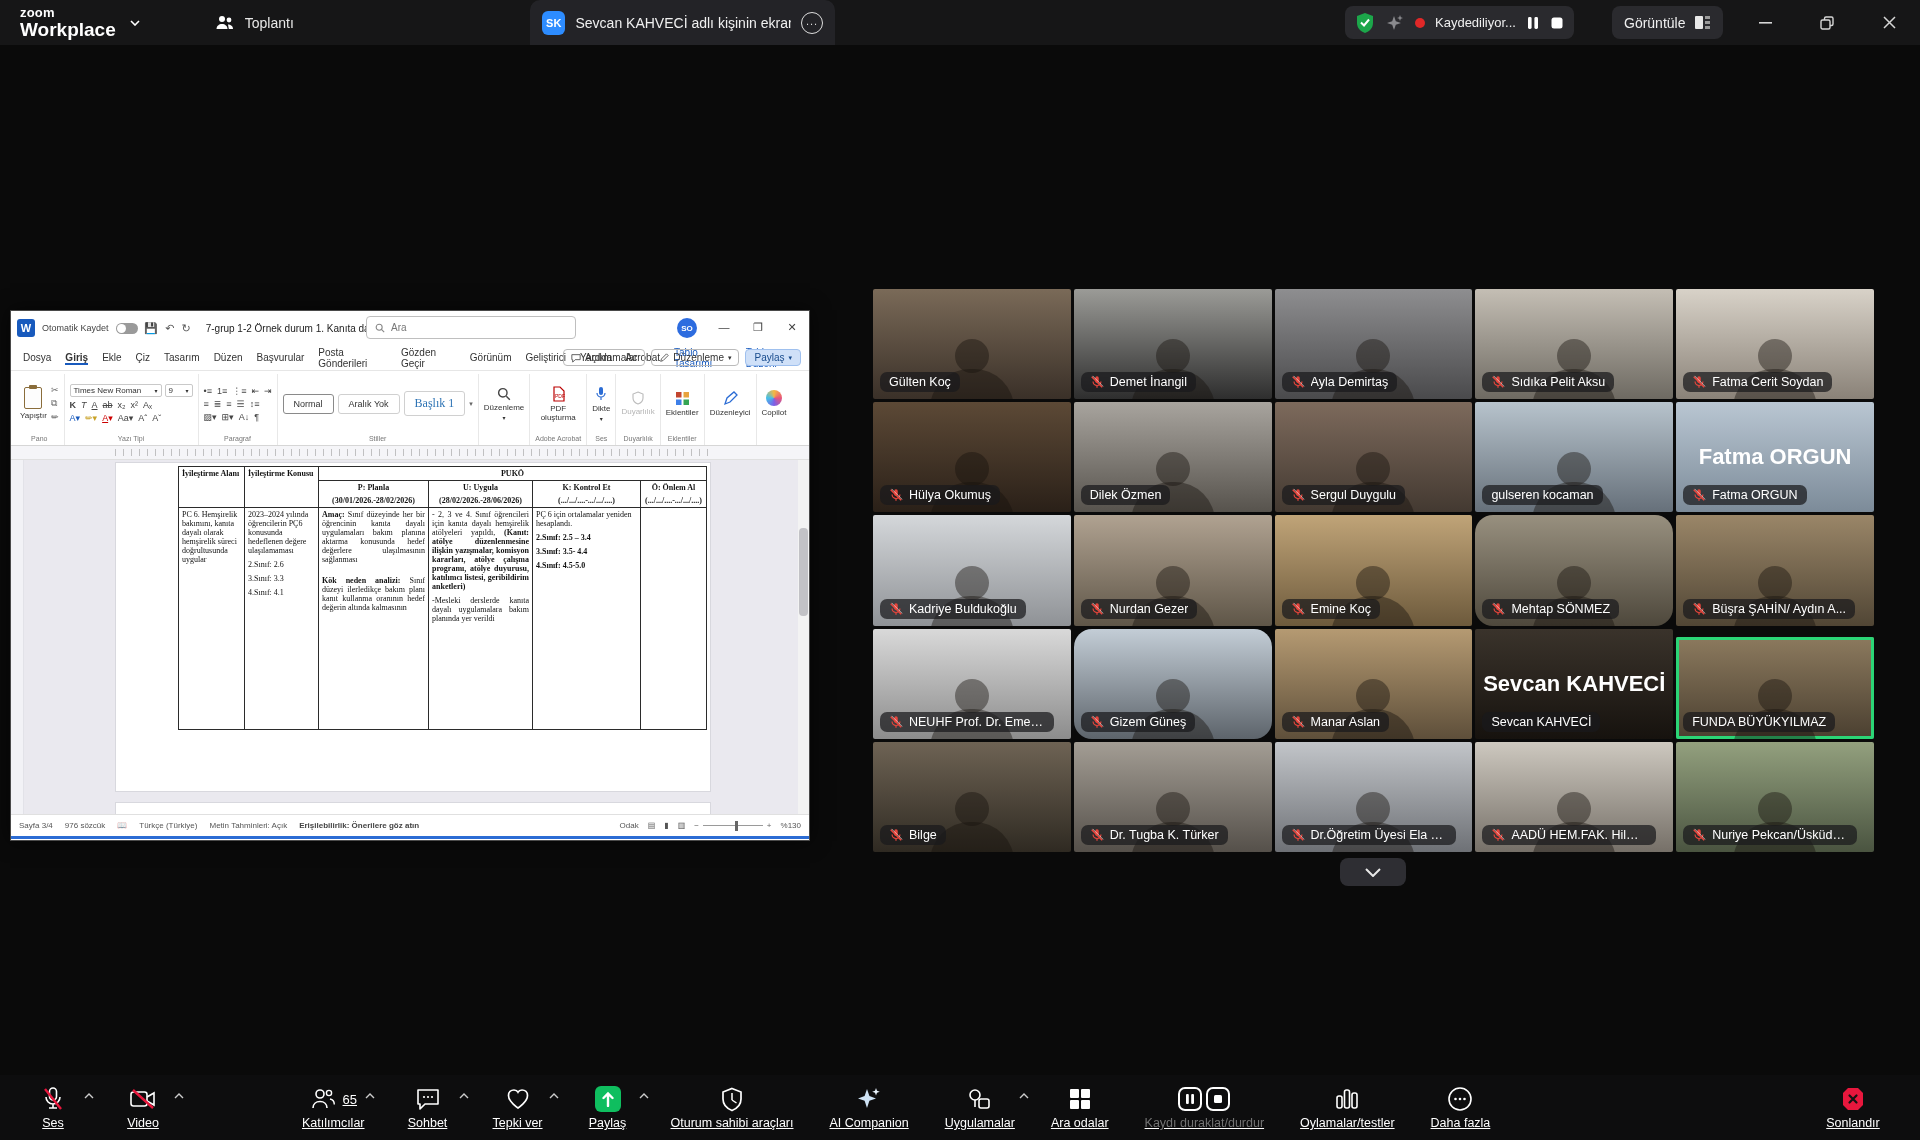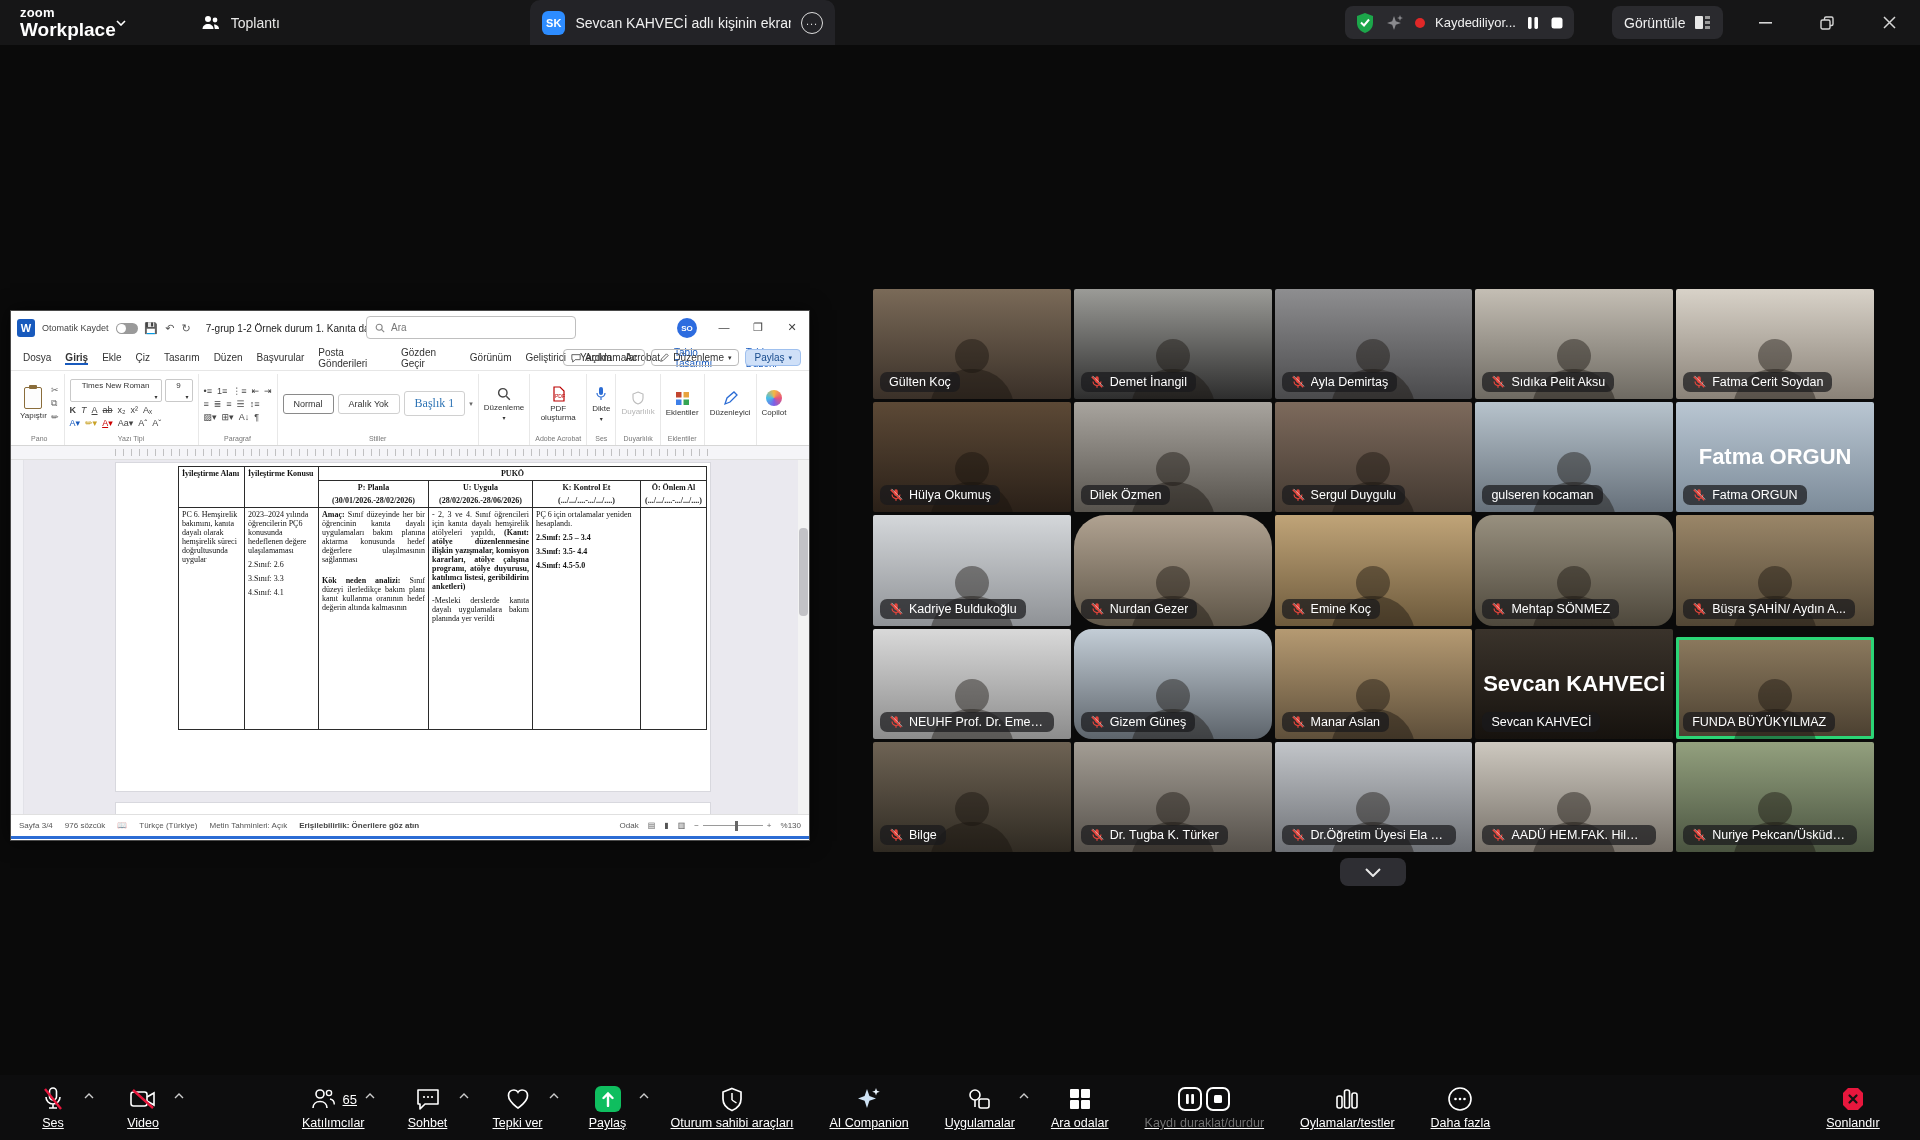--- a/index.html
+++ b/index.html
@@ -2,21 +2,21 @@
 <html style="--record-red: #e02828; --share-green: #0fbe5f; --end-red: #e8173d; --active-border: #2bd576; --shield-green: #1ca64a; --tab-blue: #2d8cff;"><head>
 <meta charset="utf-8">
 <style>
   * { margin:0; padding:0; box-sizing:border-box; }
   html,body { width:1920px; height:1140px; overflow:hidden; background:#0a0a0a;
               font-family:"Liberation Sans", sans-serif; }
 
   
   .topbar { position:absolute; left:0; top:0; width:1920px; height:45px; background:#161617;
             display:flex; align-items:center; color:#fff; }
-  .logo { display:flex; align-items:center; margin-left:20px; }
+  .logo { display:flex; align-items:center; gap:14px; margin-left:20px; }
   .logo-text { line-height:1; }
   .logo-text .l1 { font-size:13px; font-weight:bold; letter-spacing:.2px; }
   .logo-text .l2 { font-size:19px; font-weight:bold; margin-top:1px; }
   .chev-down { width:10px; height:6px; }
   .top-tab-meeting { display:flex; align-items:center; gap:10px; margin-left:75px; font-size:14px; color:#e8e8e8; }
   .share-tab { position:absolute; left:530px; top:0; height:45px; width:305px; background:#232327;
                border-radius:10px 10px 0 0; display:flex; align-items:center; gap:10px; padding:0 12px; }
   .sk-avatar { width:24px; height:24px; border-radius:6px; background:var(--tab-blue,#2d8cff);
                color:#fff; font-size:11px; font-weight:bold; display:flex; align-items:center; justify-content:center; }
   .share-tab .label { font-size:14px; color:#f0f0f0; white-space:nowrap; overflow:hidden; }
@@ -60,21 +60,21 @@
               display:flex; align-items:stretch; padding:3px 4px 0 4px; }
   .rb-group { display:flex; flex-direction:column; align-items:center; padding:0 5px; position:relative; }
   .rb-group + .rb-group { border-left:1px solid #e8e8e8; }
   .rb-body { flex:1; display:flex; align-items:center; gap:4px; }
   .rb-label { font-size:7px; color:#777; padding:2px 0 3px; }
   .rb-paste { display:flex; flex-direction:column; align-items:center; font-size:8px; color:#333; gap:2px; }
   .rb-clipboard { width:18px; height:22px; border:1.5px solid #8a6d3b; border-radius:2px; background:#fdfdfd; position:relative; }
   .rb-clipboard::before { content:""; position:absolute; left:4px; top:-3px; width:8px; height:4px; background:#8a6d3b; border-radius:1px; }
   .rb-minis { display:flex; flex-direction:column; gap:3px; color:#666; font-size:9px; }
   .rb-fontrow { display:flex; gap:3px; }
-  .rb-select { border:1px solid #c9c9c9; border-radius:2px; font-size:8px; color:#333; padding:1px 3px; display:flex; align-items:center; gap:3px; background:#fff;flex-direction:column; }
+  .rb-select { border:1px solid #c9c9c9; border-radius:2px; font-size:8px; color:#333; padding:1px 3px; display:flex; align-items:center; gap:3px; background:#fff; }
   .rb-glyphs { display:flex; gap:5px; font-size:9px; color:#444; align-items:center; }
   .rb-col { display:flex; flex-direction:column; gap:3px; }
   .rb-styles { display:flex; gap:4px; align-items:center; }
   .style-card { border:1px solid #d0d0d0; border-radius:3px; padding:4px 10px; font-size:9px; color:#333; background:#fff; text-align:center; }
   .style-card.selected { border:1.5px solid #8a8a8a; }
   .style-card.h1 { color:#2e74b5; font-family:"Liberation Serif", serif; font-size:12px; }
   .rb-stack { display:flex; flex-direction:column; align-items:center; gap:2px; font-size:8px; color:#333; }
   .rb-stack.dim { color:#b5b5b5; }
   .copilot-ico { width:16px; height:16px; border-radius:50%; background:conic-gradient(#f5b942,#e8557a,#7a5fe8,#44c0e8,#f5b942); }
   .w-ruler { height:14px; background:#f5f5f8; border-bottom:1px solid #e0e0e0; position:relative; }
@@ -722,21 +722,21 @@
         <svg class="mic-off" viewBox="0 0 16 16">
           <rect x="6" y="1.5" width="4" height="7.5" rx="2" fill="#e8453c"></rect>
           <path d="M3.5 7.5a4.5 4.5 0 0 0 9 0M8 12v2.5" fill="none" stroke="#e8453c" stroke-width="1.4"></path>
           <line x1="2" y1="2" x2="14" y2="14" stroke="#e8453c" stroke-width="1.8"></line>
           <line x1="3" y1="1" x2="15" y2="13" stroke="#fff" stroke-width=".8" opacity=".8"></line>
         </svg>
         <span>Kadriye Buldukoğlu</span>
       </div>
     </div>
 
-    <div class="tile muted" style="background: linear-gradient(rgb(176, 162, 145) 0%, rgb(95, 86, 72) 100%); border-radius: 32px;">
+    <div class="tile muted" style="background: linear-gradient(rgb(176, 162, 145) 0%, rgb(95, 86, 72) 100%);">
       <div class="sil"></div>
 
       <div class="name-pill">
         <svg class="mic-off" viewBox="0 0 16 16">
           <rect x="6" y="1.5" width="4" height="7.5" rx="2" fill="#e8453c"></rect>
           <path d="M3.5 7.5a4.5 4.5 0 0 0 9 0M8 12v2.5" fill="none" stroke="#e8453c" stroke-width="1.4"></path>
           <line x1="2" y1="2" x2="14" y2="14" stroke="#e8453c" stroke-width="1.8"></line>
           <line x1="3" y1="1" x2="15" y2="13" stroke="#fff" stroke-width=".8" opacity=".8"></line>
         </svg>
         <span>Nurdan Gezer</span>

